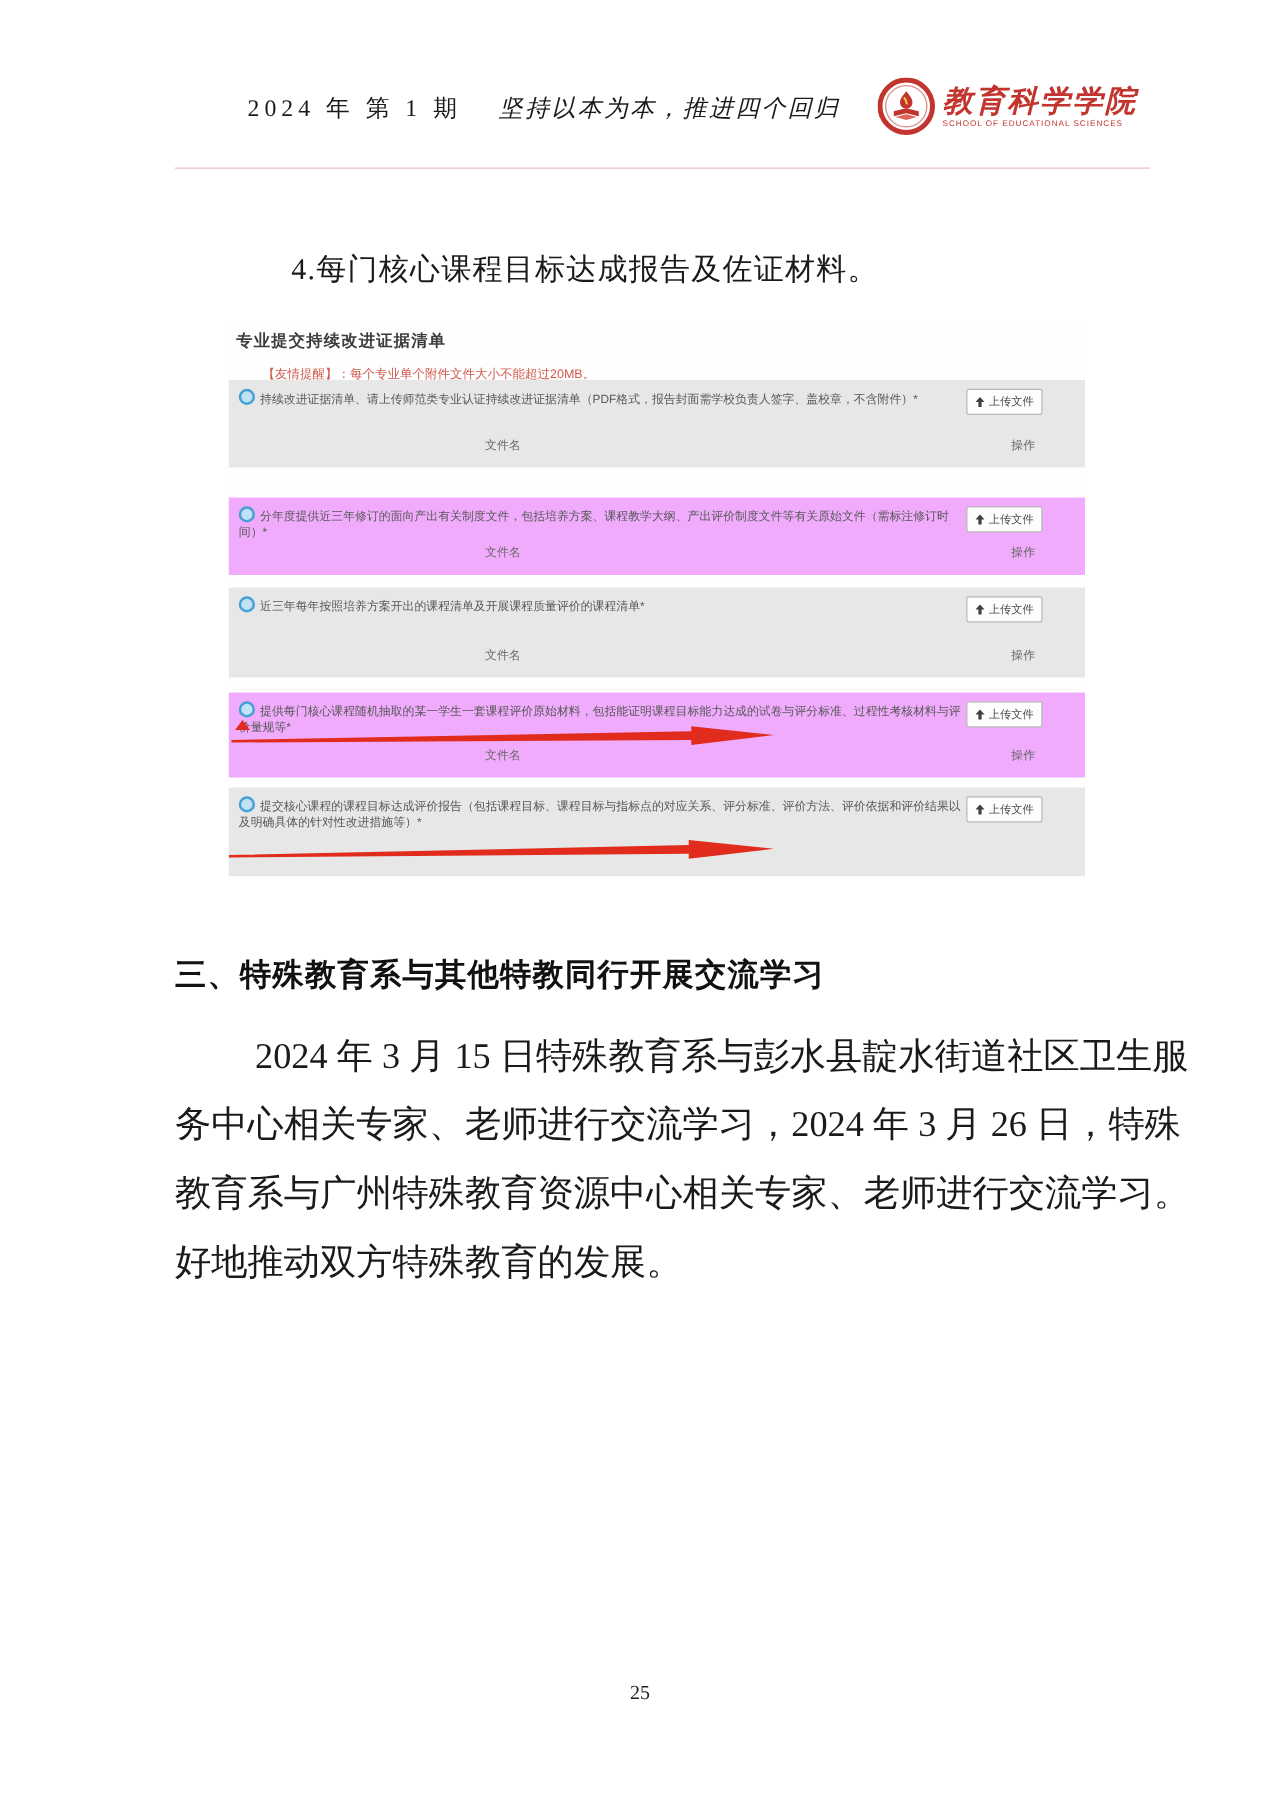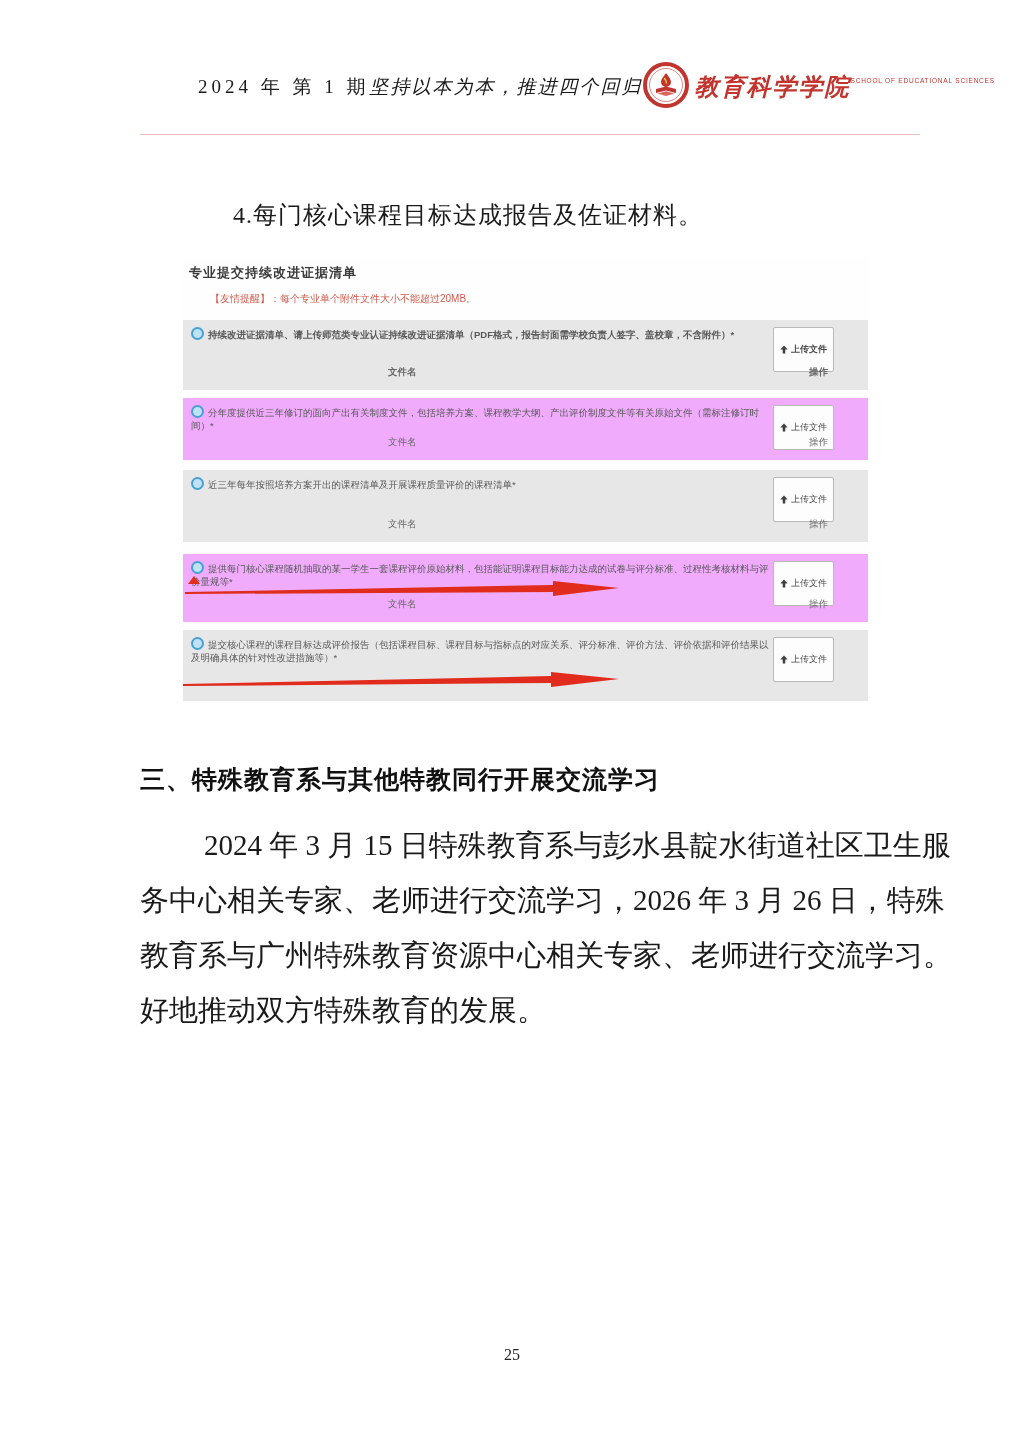--- a/index.html
+++ b/index.html
@@ -6,21 +6,21 @@
   .page{position:relative;width:1024px;height:1448px;background:#ffffff;overflow:hidden;
         font-family:"Liberation Serif", serif;color:#1a1a1a;}
 
   
   .header{position:absolute;left:140px;top:58px;width:770px;height:58px;
           display:flex;align-items:center;}
   .issue{font-size:19px;letter-spacing:4px;margin-left:58px;white-space:nowrap;}
   .motto{font-size:19px;font-style:italic;letter-spacing:2px;flex:1;text-align:center;
          white-space:nowrap;font-weight:500;}
   .logo{display:flex;align-items:center;gap:6px;}
-  .logo-text{display:flex;flex-direction:row;line-height:1;}
+  .logo-text{display:flex;flex-direction:column;line-height:1;}
   .logo-cn{font-size:24px;font-weight:bold;color:#c2342e;letter-spacing:2px;
            font-style:italic;white-space:nowrap;}
   .logo-en{font-size:6.5px;color:#c2342e;letter-spacing:0.8px;margin-top:3px;white-space:nowrap;
            font-family:"Liberation Sans",sans-serif;}
   .header-rule{position:absolute;left:140px;top:134px;width:780px;height:0;
                border-top:1px solid rgba(200,95,88,0.40);}
 
   
   .doc-item{position:absolute;left:233px;font-size:24px;letter-spacing:1px;white-space:nowrap;}
   .doc-item.i3{top:142px;}
@@ -28,32 +28,32 @@
 
   
   .shot{position:absolute;left:183px;top:258px;width:685px;height:440px;background:#fefefe;}
   .shot-title{position:absolute;left:6px;top:6px;font-size:13px;font-weight:bold;color:#3c3c3c;
               font-family:"Liberation Sans",sans-serif;letter-spacing:1px;}
   .shot-notice{position:absolute;left:6px;top:34px;font-size:10px;color:#cf5b4d;
                font-family:"Liberation Sans",sans-serif;margin-left:21px;}
   .u-row{position:absolute;left:0;width:685px;font-family:"Liberation Sans",sans-serif;}
   .u-row.gray{background:#e7e7e7;}
   .u-row.green{background:#f0abfc;}
-  .r1{top:62px;height:70px;font-weight:bold;}
+  .r1{top:46px;height:70px;}
   .r2{top:140px;height:62px;}
   .r3{top:212px;height:72px;}
   .r4{top:296px;height:68px;}
   .r5{top:372px;height:71px;}
   .u-text{position:absolute;left:8px;top:7px;width:582px;font-size:9.5px;line-height:13px;
           color:#585858;}
   .bullet{display:inline-block;width:9px;height:9px;border-radius:50%;
           border:2px solid #46a0d5;background:#bfe3f5;vertical-align:-2px;margin-right:4px;}
   .u-btn{position:absolute;right:34px;top:7px;display:inline-flex;align-items:center;gap:3px;
          background:#fdfdfd;border:1px solid #b9b9b9;border-radius:2px;
-         font-size:9px;color:#4a4a4a;padding:15px 6px;cursor:pointer;}
+         font-size:9px;color:#4a4a4a;padding:3px 6px;cursor:pointer;}
   .file-lb{position:absolute;left:205px;bottom:11px;font-size:9.5px;color:#666;}
   .act-lb{position:absolute;right:40px;bottom:11px;font-size:9.5px;color:#666;}
   .arrow-svg{position:absolute;pointer-events:none;}
 
   
   .sec-head{position:absolute;left:140px;top:763px;font-size:25px;font-weight:bold;
             font-family:"Liberation Sans",sans-serif;letter-spacing:1px;color:#111;}
   .para{position:absolute;left:140px;top:818px;width:762px;}
   .pline{font-size:29px;height:55px;line-height:55px;white-space:nowrap;
          text-align:justify;text-align-last:justify;}
@@ -158,20 +158,20 @@
       </div>
       <svg class="arrow-svg" style="left:0px;top:38px;" width="440" height="22" viewBox="0 0 440 22">
         <polygon points="0,16 368,8 368,4 436,11 368,19 368,15 0,18" fill="#e02b1d"></polygon>
       </svg>
     </div>
   </div>
 
   <div class="sec-head">三、特殊教育系与其他特教同行开展交流学习</div>
   <div class="para">
     <div class="pline first">2024 年 3 月 15 日特殊教育系与彭水县靛水街道社区卫生服</div>
-    <div class="pline">务中心相关专家、老师进行交流学习，2026 年 3 月 26 日，特殊</div>
+    <div class="pline">务中心相关专家、老师进行交流学习，2024 年 3 月 26 日，特殊</div>
     <div class="pline">教育系与广州特殊教育资源中心相关专家、老师进行交流学习。</div>
     <div class="pline last">好地推动双方特殊教育的发展。</div>
   </div>
 
   <div class="pagenum">25</div>
 
 </div>
 
 </body></html>

